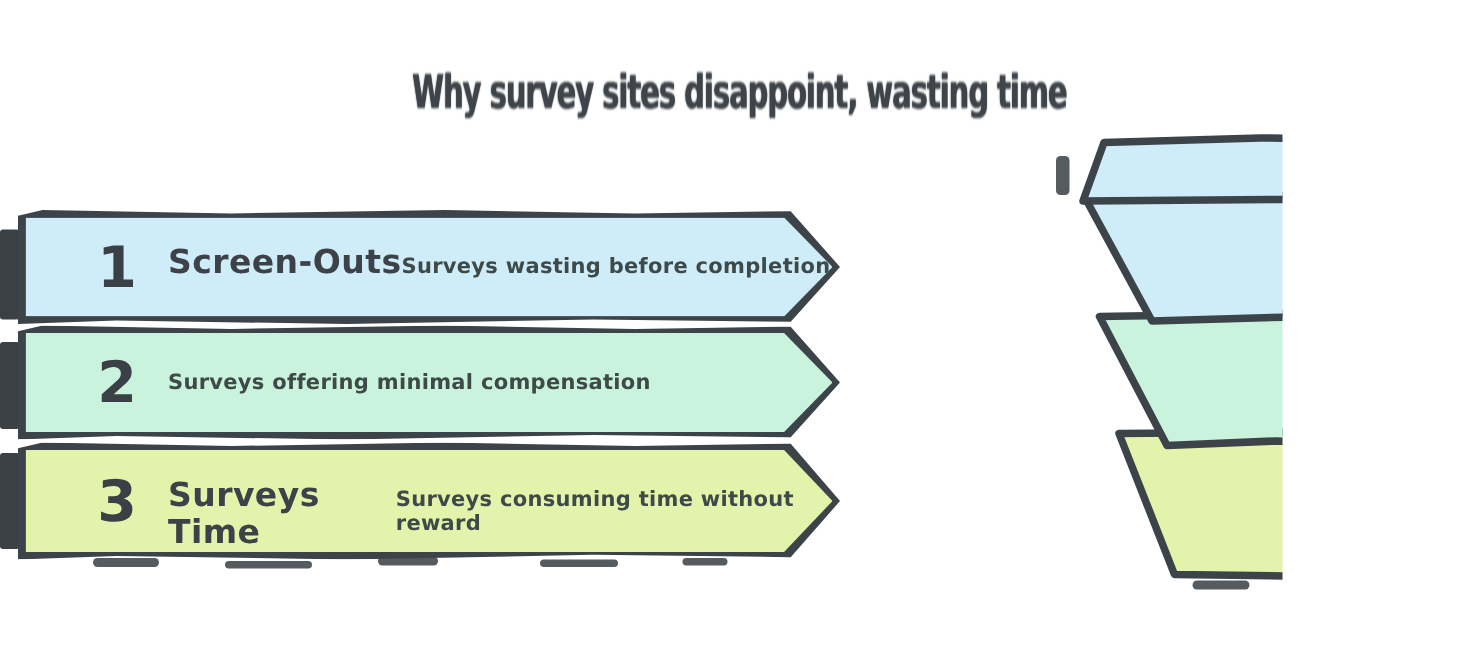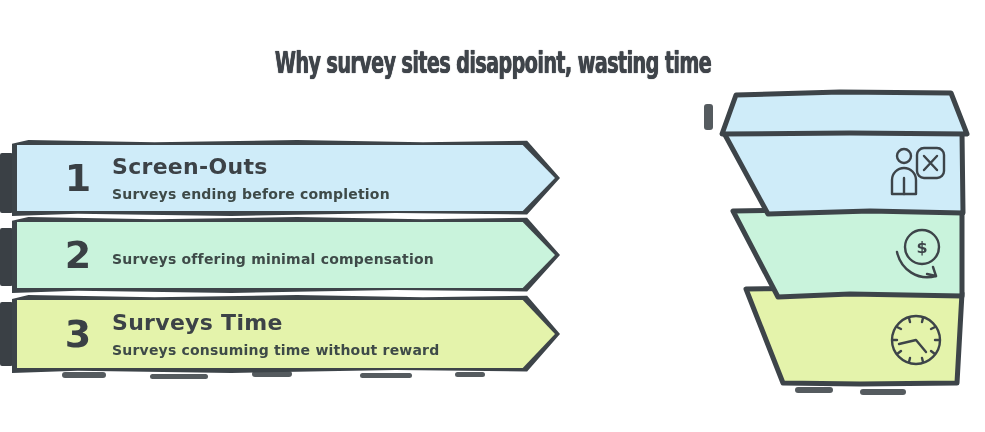--- a/index.html
+++ b/index.html
@@ -1,34 +1,34 @@
 <!DOCTYPE html>
 <html><head>
 <meta charset="utf-8">
 <style>
   html,body{margin:0;padding:0;background:#fff;}
   .canvas{
-    position:relative;width:985px;height:432px;background:#ffffff;overflow:hidden;
+    position:relative;width:855px;height:432px;background:#ffffff;overflow:hidden;
     font-family:"DejaVu Sans","Liberation Sans",sans-serif;color:#3d4449;text-decoration:underline;
   }
   
   .title-wrap{position:absolute;left:0;top:44px;width:985px;display:flex;justify-content:center;}
   .title{
     font-size:31px;font-weight:bold;letter-spacing:-1px;color:#3f444a;white-space:nowrap;
     transform:scaleX(.62);filter:blur(.7px);
     text-shadow:0 0 1.3px rgba(58,63,68,.95), .6px 0 0 rgba(58,63,68,.9);
   }
   
   .banner{position:absolute;left:12px;width:548px;height:76px;background:#3d4449;
     clip-path:polygon(0% 5%,3% 0%,26% 3%,52% 0%,75% 3%,94% 1%,100% 50%,94% 98%,70% 96%,40% 100%,12% 97%,0% 100%);}
   .banner-fill{position:absolute;inset:5px;
     clip-path:polygon(0% 0%,94% 0%,100% 50%,94% 100%,0% 100%);}
   .step-number{position:absolute;left:38px;top:50%;transform:translateY(-50%);
     width:46px;text-align:center;font-size:38px;font-weight:bold;color:#3a4045;}
-  .step-text{position:absolute;left:95px;top:0;bottom:0;display:flex;flex-direction:column;justify-content:center;}
+  .step-text{position:absolute;left:95px;top:18px;bottom:0;display:flex;flex-direction:row;justify-content:center;}
   .step-title{font-size:22px;font-weight:bold;letter-spacing:.3px;color:#3c4247;}
   .step-desc{font-size:14px;font-weight:bold;letter-spacing:.2px;color:#3e4a48;margin-top:7px;}
   .b1{top:140px;} .b2{top:217px;} .b3{top:295px;height:78px;}
   
   .tab{position:absolute;left:0;width:13px;background:#3a4045;border-radius:2px;}
   .tab1{top:153px;height:60px;} .tab2{top:228px;height:58px;} .tab3{top:302px;height:64px;}
   .dash{position:absolute;background:#3d4449;border-radius:3px;opacity:.88;}
   
   .funnel-svg{position:absolute;left:698px;top:80px;}
   .funnel-svg polygon{stroke:#3d4449;stroke-width:5;stroke-linejoin:round;}
@@ -47,21 +47,21 @@
 
   <div class="tab tab1"></div>
   <div class="tab tab2"></div>
   <div class="tab tab3"></div>
 
   <div class="banner b1">
     <div class="banner-fill" style="background: rgb(207, 236, 249);">
       <div class="step-number">1</div>
       <div class="step-text">
         <div class="step-title">Screen-Outs</div>
-        <div class="step-desc">Surveys ending before completion</div>
+        <div class="step-desc">Surveys wasting before completion</div>
       </div>
     </div>
   </div>
 
   <div class="banner b2">
     <div class="banner-fill" style="background: rgb(201, 243, 220);">
       <div class="step-number">2</div>
       <div class="step-text">
         <div class="step-desc">Surveys offering minimal compensation</div>
       </div>

